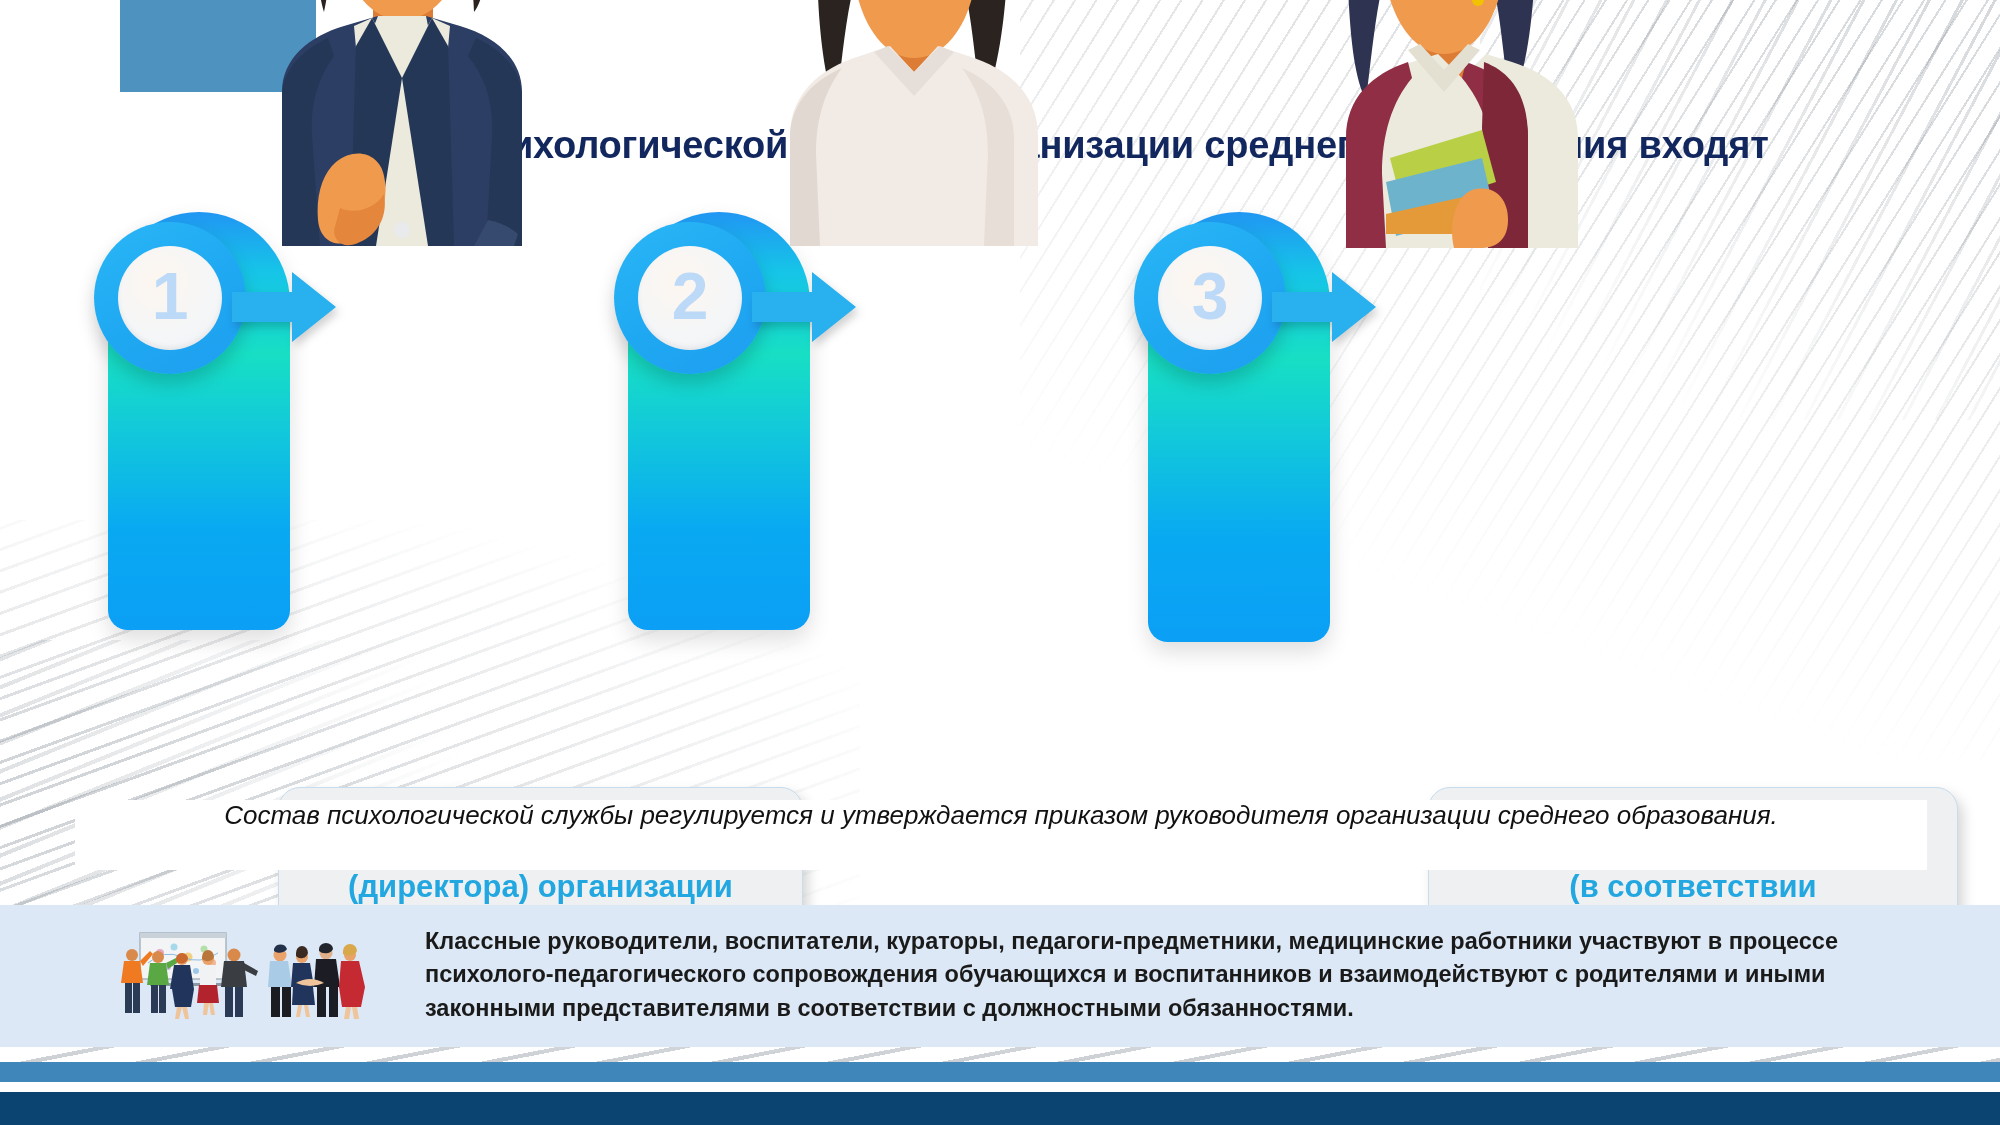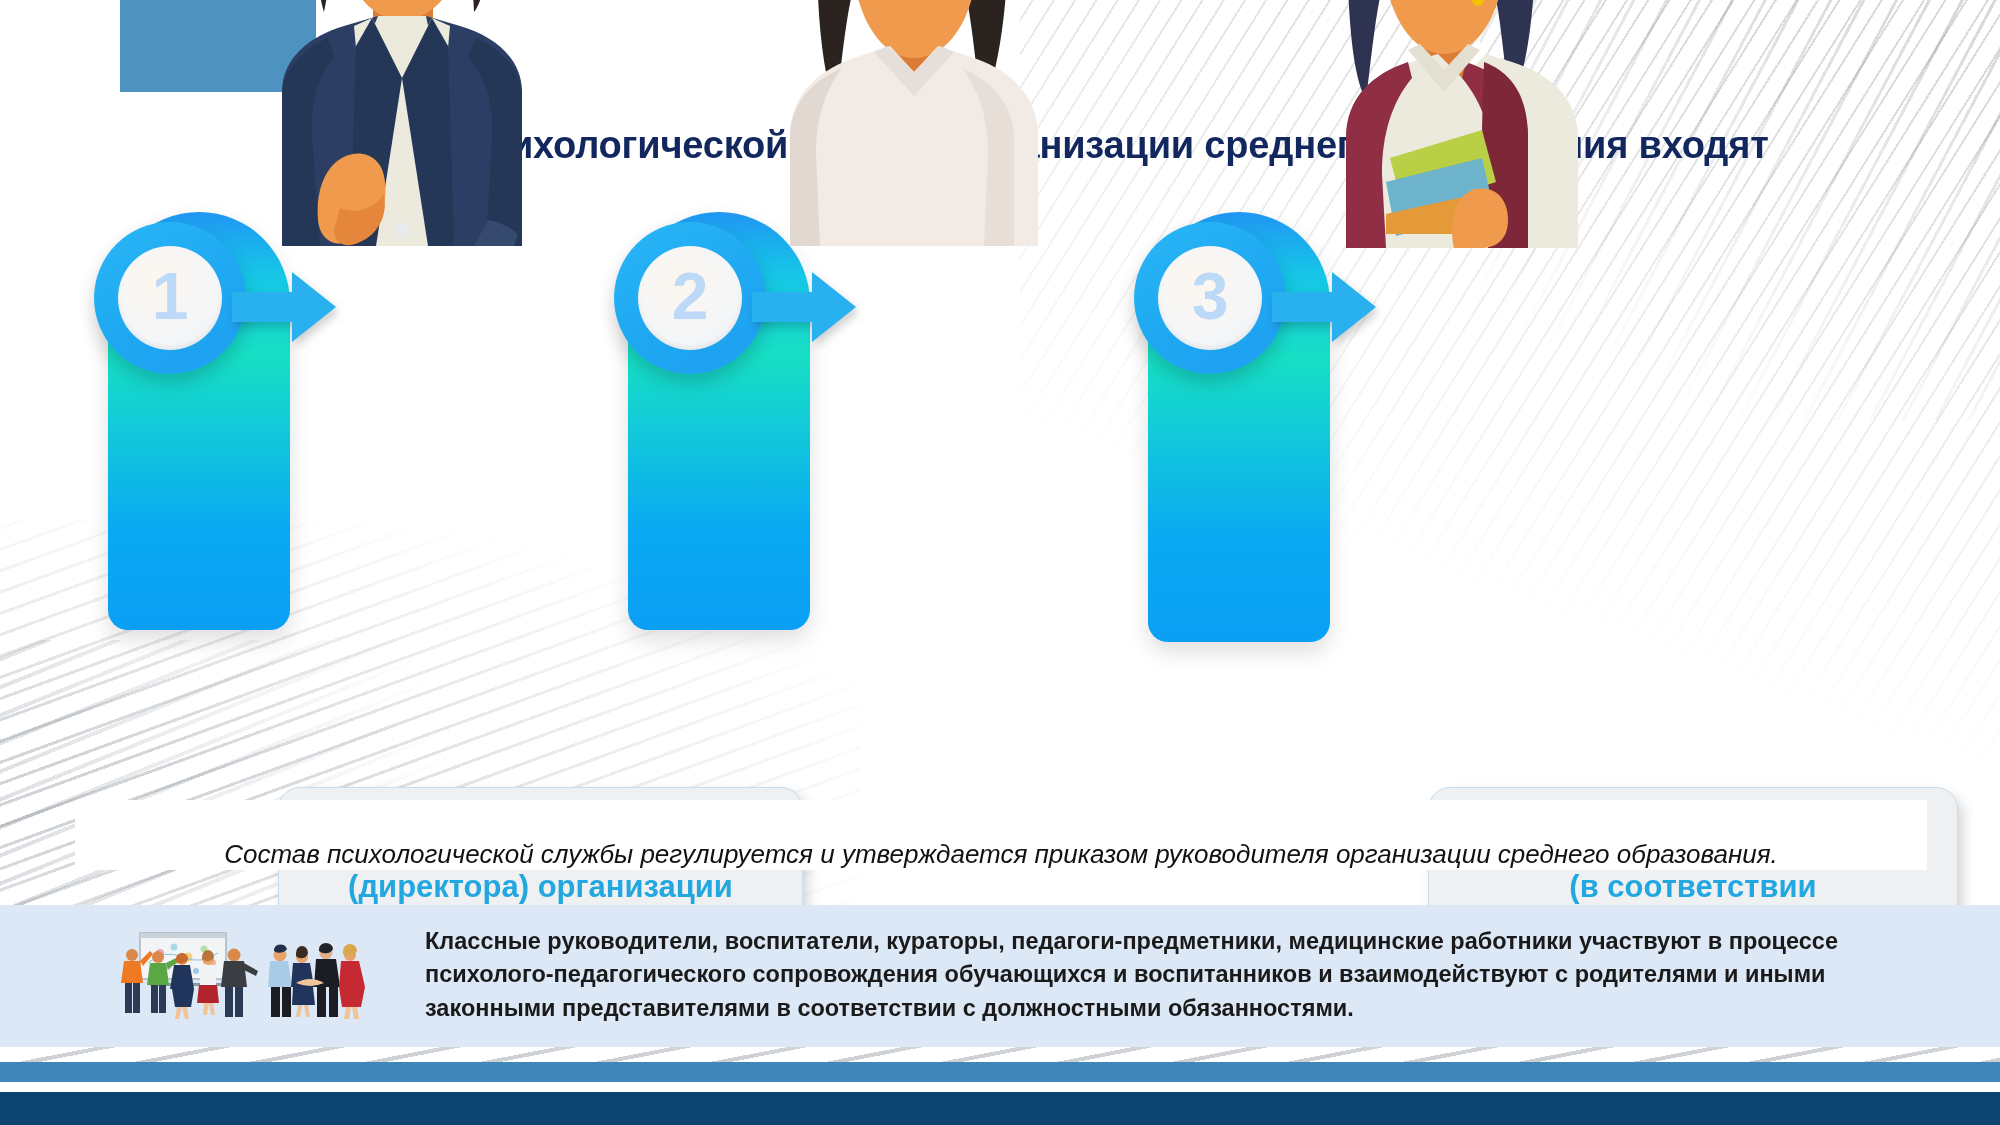--- a/index.html
+++ b/index.html
@@ -153,21 +153,21 @@
     line-height:1.25;
     padding:14px 18px;
   }
   .card-1 { left:170px;  top:575px; width:525px; height:200px; }
   .card-2 { left:800px;  top:575px; width:530px; height:200px; }
 
   
   .note-box {
     position:absolute; left:75px; top:800px; width:1852px; height:70px;
     background:#ffffff;
-    display:flex; align-items:flex-end; justify-content:center;
+    display:flex; align-items:flex-start; justify-content:center;
   }
   .note-text {
     font-family:"Liberation Sans", sans-serif;
     font-style:italic; font-size:26px; color:#111111;
   }
 
   
   .banner {
     position:absolute; left:0; top:905px; width:2000px; height:142px;
     background:#dce8f5;

